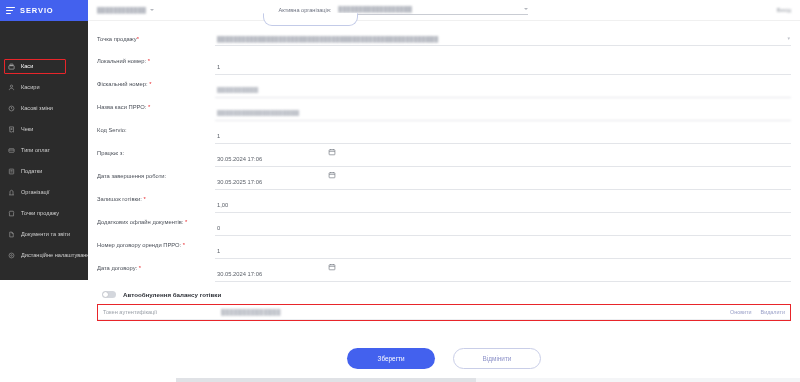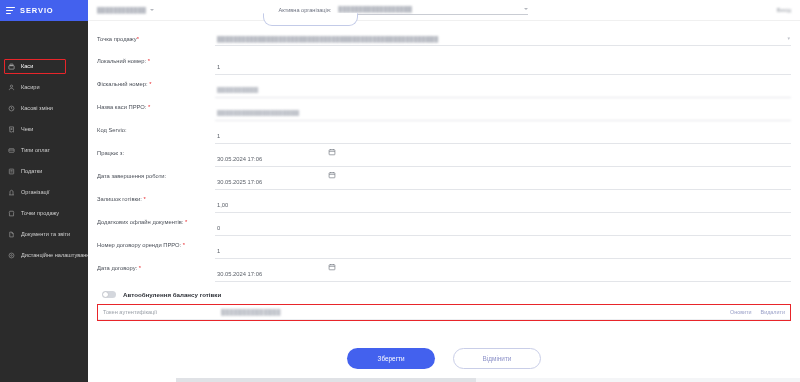--- a/index.html
+++ b/index.html
@@ -5,21 +5,21 @@
 <style>
   * { box-sizing: border-box; margin: 0; padding: 0; }
   html, body {
     width: 800px; height: 382px;
     font-family: "Liberation Sans", sans-serif;
     background: #ffffff; overflow: hidden;
   }
   .app { position: relative; width: 800px; height: 382px; display: flex; }
 
   
-  .sidebar { width: 88px; height: 382px; background: #2b2b2b; flex: 0 0 88px;
+  .sidebar { width: 88px; height: 280px; background: #2b2b2b; flex: 0 0 88px;
              display: flex; flex-direction: column; gap: 28px; }
   .brand { height: 21px; background: #4361ee; display: flex; align-items: center;
            gap: 5px; padding: 0 6px; flex: 0 0 21px; }
   .brand-burger { display: flex; flex-direction: column; gap: 1.5px; width: 9px; }
   .brand-burger i { display: block; height: 1.2px; background: #fff; border-radius: 1px; }
   .brand-burger i:nth-child(1) { width: 9px; }
   .brand-burger i:nth-child(2) { width: 7px; }
   .brand-burger i:nth-child(3) { width: 5px; }
   .brand-name { color: #fff; font-size: 7.5px; letter-spacing: .9px; font-weight: 700; }
 

